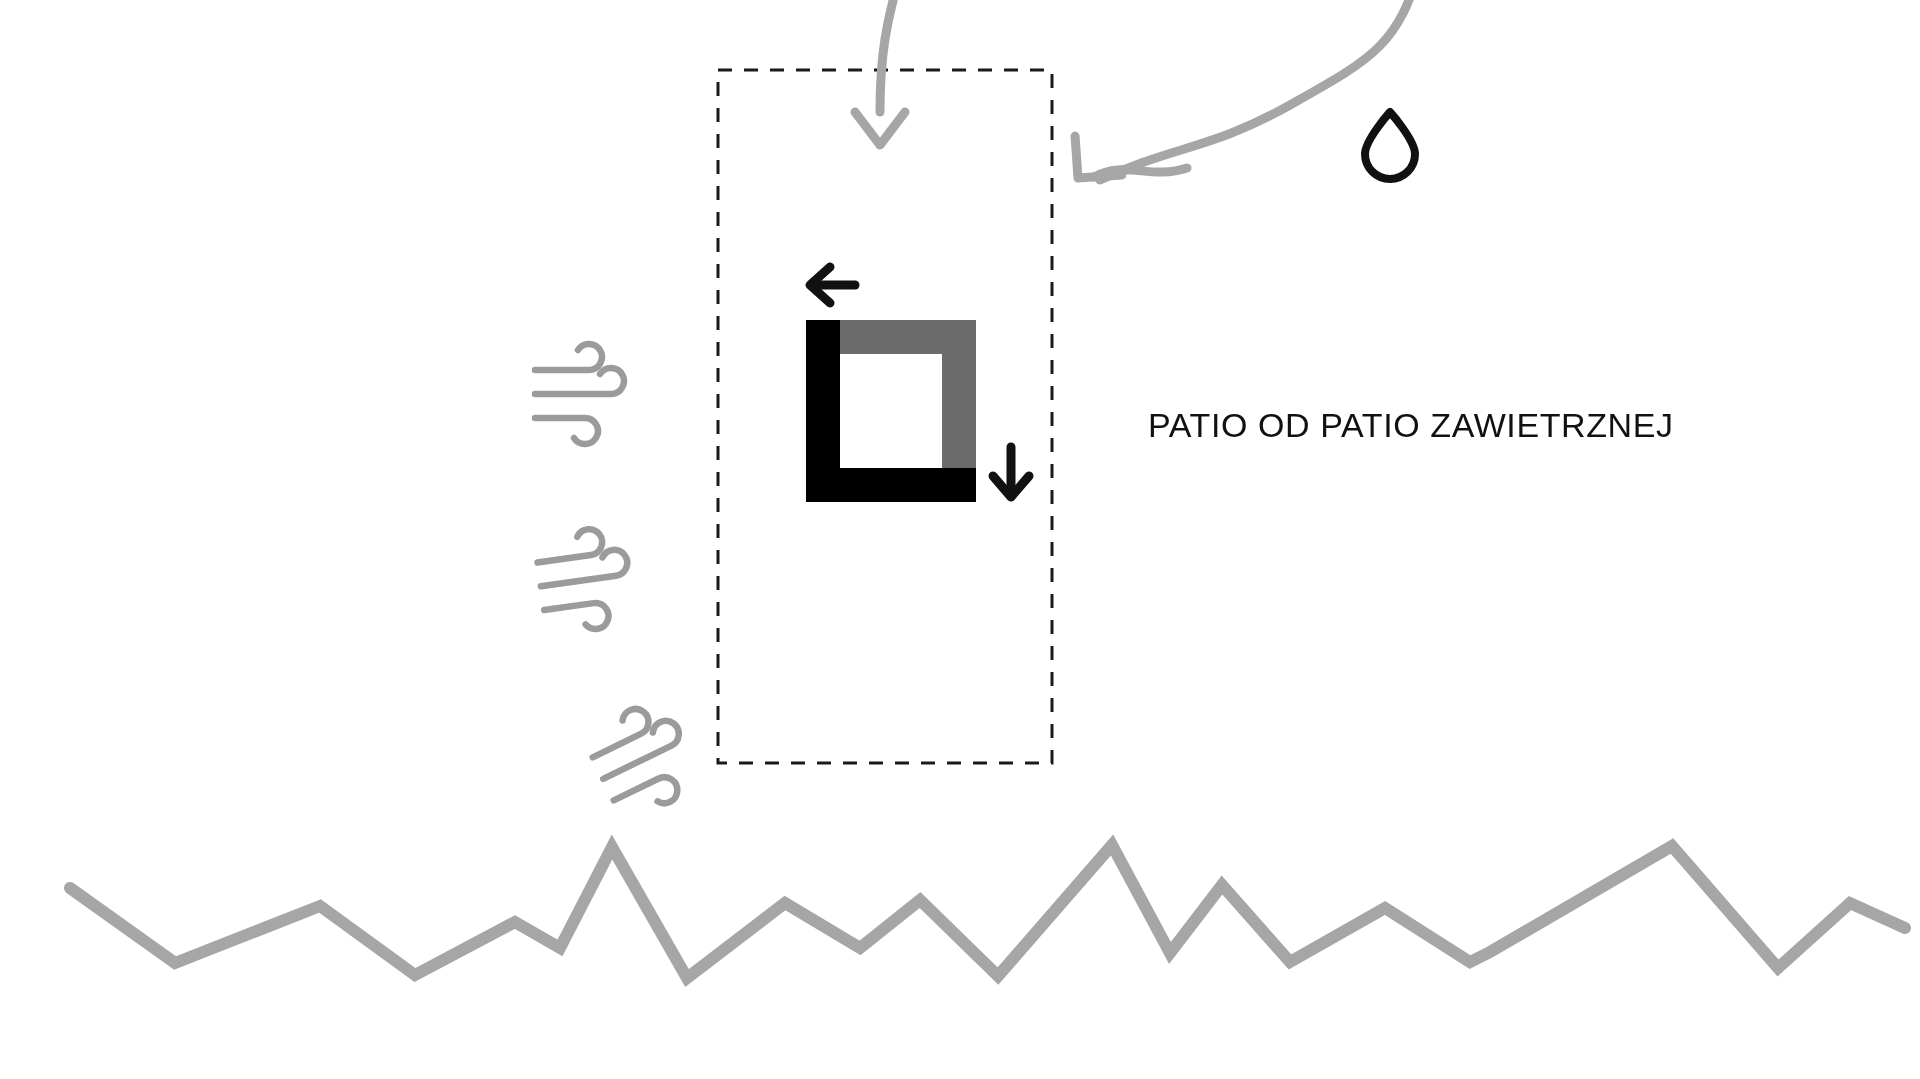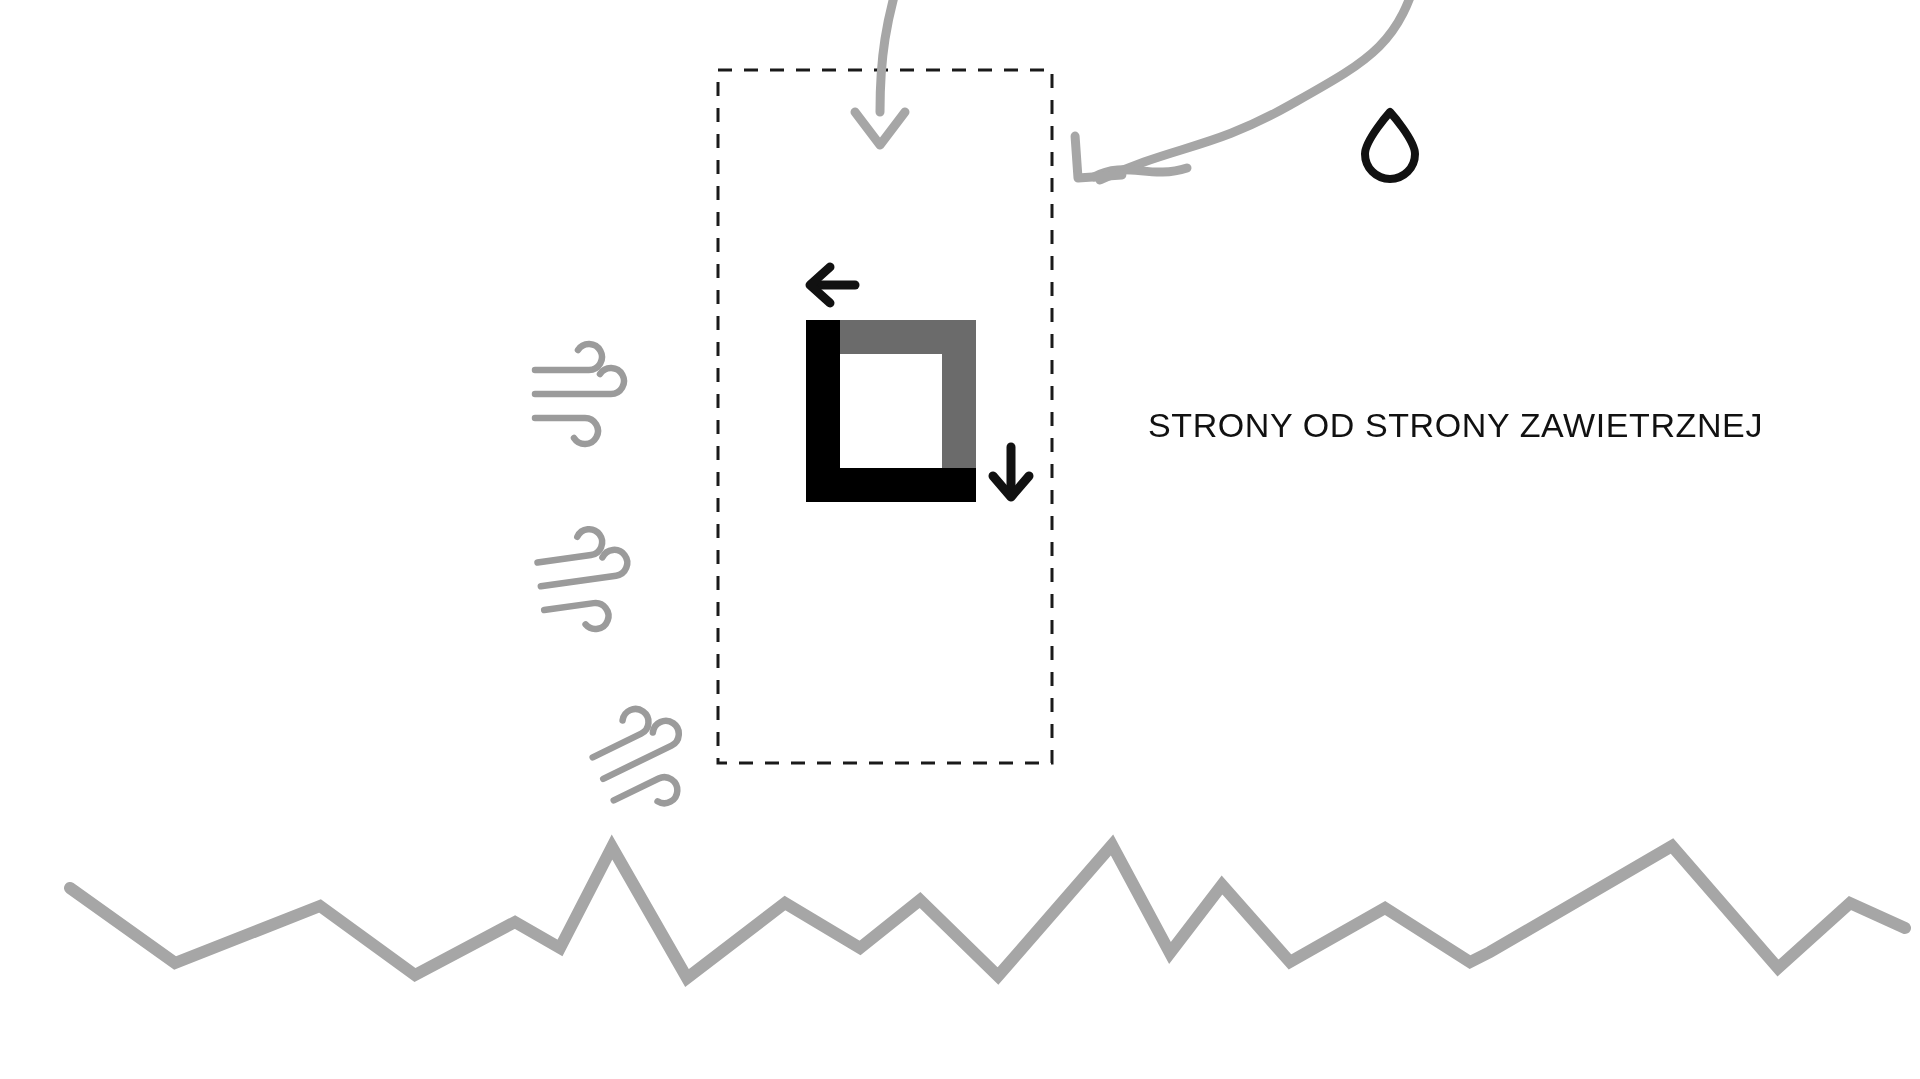--- a/index.html
+++ b/index.html
@@ -105,15 +105,15 @@
                C 1365 140 1390 112 1390 112 Z" fill="none" stroke="#111111" stroke-width="8" stroke-linejoin="round"></path>
     </g>
 
     <polyline points="70,888 175,963 320,906 415,975 515,922 560,948 612,847
               687,978 785,903 860,948 920,900 998,976 1112,845 1170,953
               1222,885 1290,962 1385,908 1470,962 1490,952 1672,846
               1778,968 1850,903 1905,928" fill="none" stroke="#a6a6a6" stroke-width="12" stroke-linecap="round" stroke-linejoin="miter"></polyline>
 
   </svg>
 
-  <div class="diagram-label">STRONY OD STRONY ZAWIETRZNEJ</div>
+  <div class="diagram-label">PATIO OD PATIO ZAWIETRZNEJ</div>
 
 </div>
 
 </body></html>

